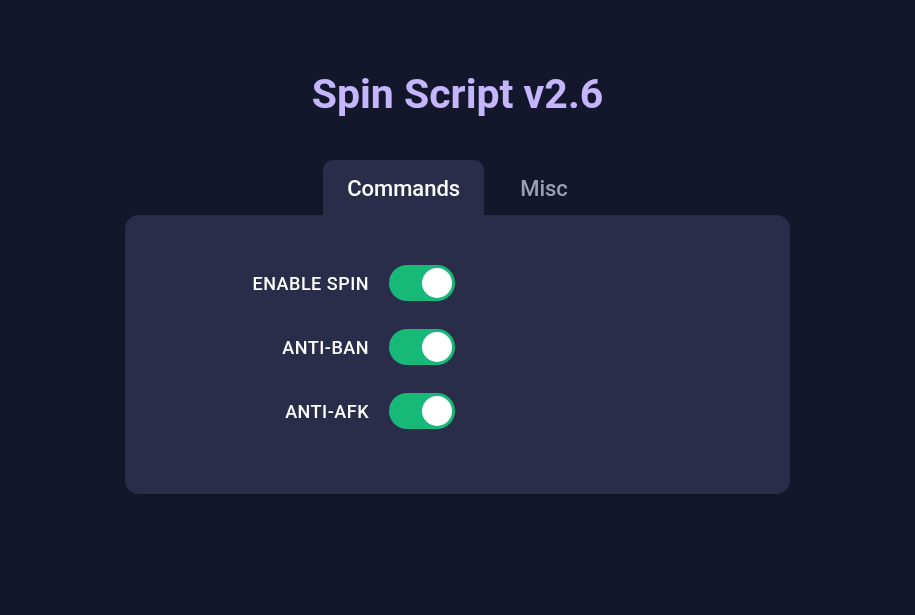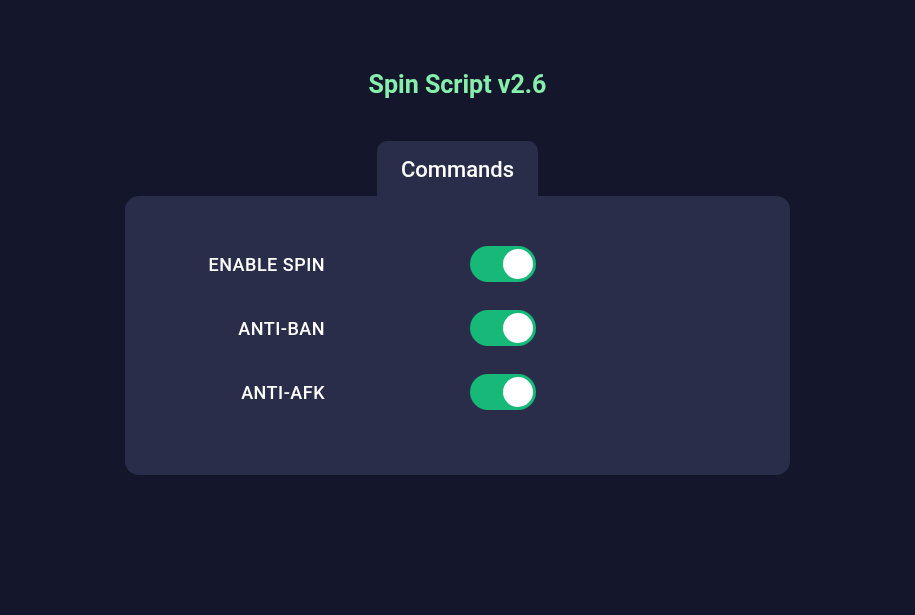--- a/index.html
+++ b/index.html
@@ -15,22 +15,22 @@
       overflow: hidden;
     }
     .container {
       width: 100%;
       display: flex;
       flex-direction: column;
       align-items: center;
       padding-top: 70px;
     }
     .title {
-      color: #86efac;
-      font-size: 25px;
+      color: #c4b5fd;
+      font-size: 41px;
       font-weight: 700;
       margin-bottom: 42px;
     }
     .tabs {
       display: flex;
       gap: 12px;
       position: relative;
       z-index: 2;
     }
     .tab {
@@ -56,21 +56,22 @@
       z-index: 1;
     }
     .rows {
       display: flex;
       flex-direction: column;
       gap: 28px;
     }
     .row {
       display: flex;
       align-items: center;
-      justify-content: space-between;
+      justify-content: flex-start;
+      margin-left: 44px;
     }
     .row-label {
       color: #ffffff;
       font-size: 18px;
       font-weight: 500;
       letter-spacing: 0.5px;
       width: 200px;
       text-align: right;
       margin-right: 20px;
     }
@@ -106,20 +107,21 @@
     }
   </style>
 </head>
 <body>
 
 <div class="container">
   <h1 class="title">Spin Script v2.6</h1>
 
   <div class="tabs">
     <div class="tab active">Commands</div>
+    <div class="tab">Misc</div>
   </div>
 
   <div class="panel">
     <div class="rows">
       <div class="row">
         <span class="row-label">ENABLE SPIN</span>
         <div class="switch on">
           <div class="knob"></div>
         </div>
         <div class="spacer"></div>

